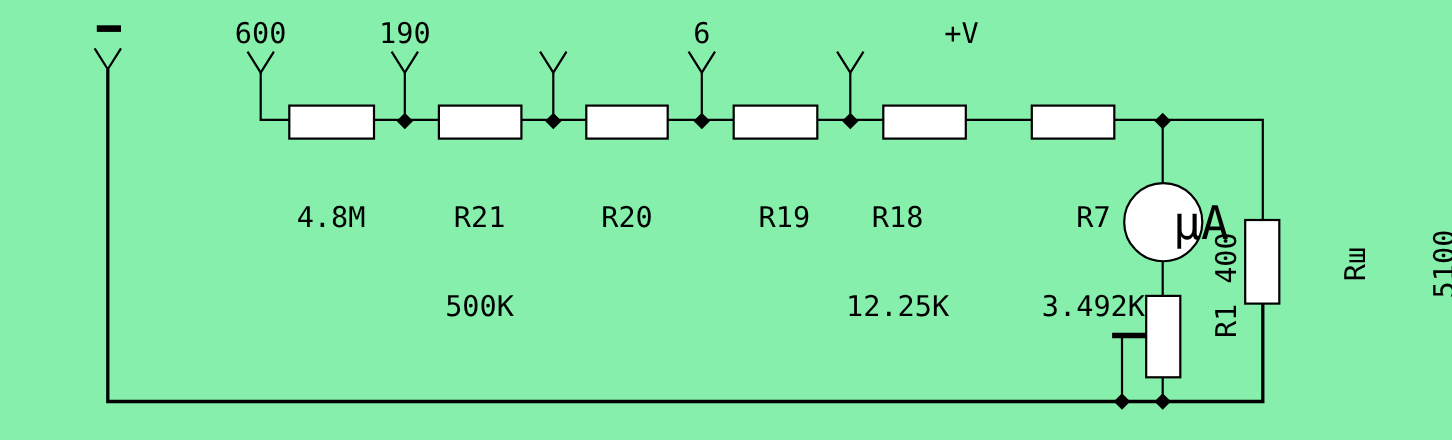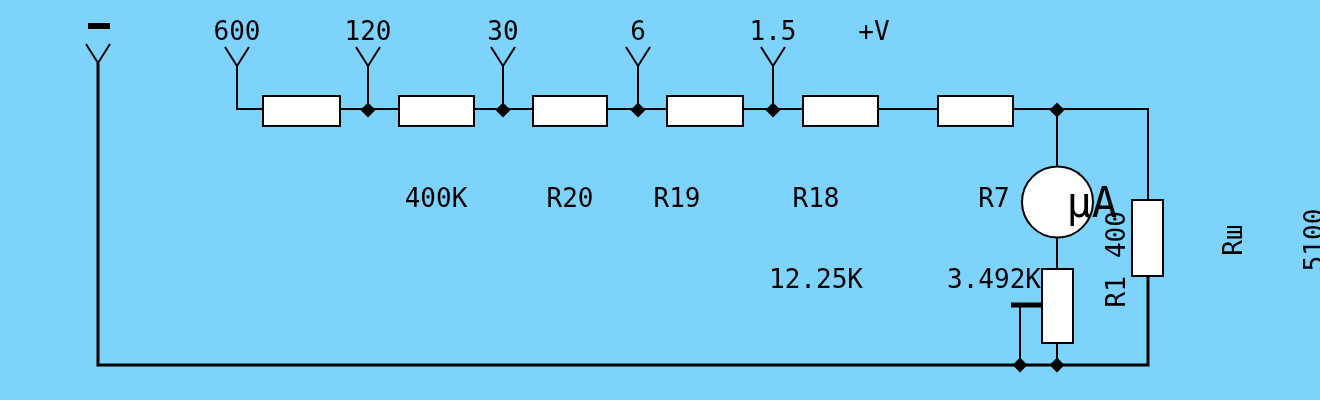--- a/index.html
+++ b/index.html
@@ -4,21 +4,21 @@
 <style>
   html, body {
     margin: 0;
     padding: 0;
     background: #ffffff;
   }
   .canvas {
     position: relative;
     width: 1320px;
     height: 400px;
-    background: #7dd3fc;
+    background: #86efac;
     font-family: "DejaVu Sans Mono", "Liberation Mono", monospace;
     color: #000000;
     overflow: hidden;
   }
   .wires {
     position: absolute;
     left: 0;
     top: 0;
   }
   .lbl {
@@ -123,35 +123,35 @@
     <polygon points="638,102.5 645.5,110 638,117.5 630.5,110" fill="#000"></polygon>
     <polygon points="773,102.5 780.5,110 773,117.5 765.5,110" fill="#000"></polygon>
     <polygon points="1057,102.5 1064.5,110 1057,117.5 1049.5,110" fill="#000"></polygon>
     <polygon points="1020,357.5 1027.5,365 1020,372.5 1012.5,365" fill="#000"></polygon>
     <polygon points="1057,357.5 1064.5,365 1057,372.5 1049.5,365" fill="#000"></polygon>
   </svg>
 
   <div class="minus-bar" aria-label="-"></div>
 
   <div class="lbl tlabel" style="left:177px">600</div>
-  <div class="lbl tlabel" style="left:308px">120</div>
-  <div class="lbl tlabel" style="left:443px">30</div>
+  <div class="lbl tlabel" style="left:308px">190</div>
   <div class="lbl tlabel" style="left:578px">6</div>
-  <div class="lbl tlabel" style="left:713px">1.5</div>
   <div class="lbl tlabel" style="left:814px">+V</div>
 
   <div class="lbl rlabel" style="left:226px">
+    <div>4.8M</div>
   </div>
   <div class="lbl rlabel" style="left:361px">
-    <div>400K</div>
+    <div>R21</div>
+    <div>500K</div>
   </div>
   <div class="lbl rlabel" style="left:495px">
     <div>R20</div>
   </div>
-  <div class="lbl rlabel" style="left:602px">
+  <div class="lbl rlabel" style="left:638px">
     <div>R19</div>
   </div>
   <div class="lbl rlabel" style="left:741px">
     <div>R18</div>
     <div>12.25K</div>
   </div>
   <div class="lbl rlabel" style="left:919px">
     <div>R7</div>
     <div>3.492K</div>
   </div>

